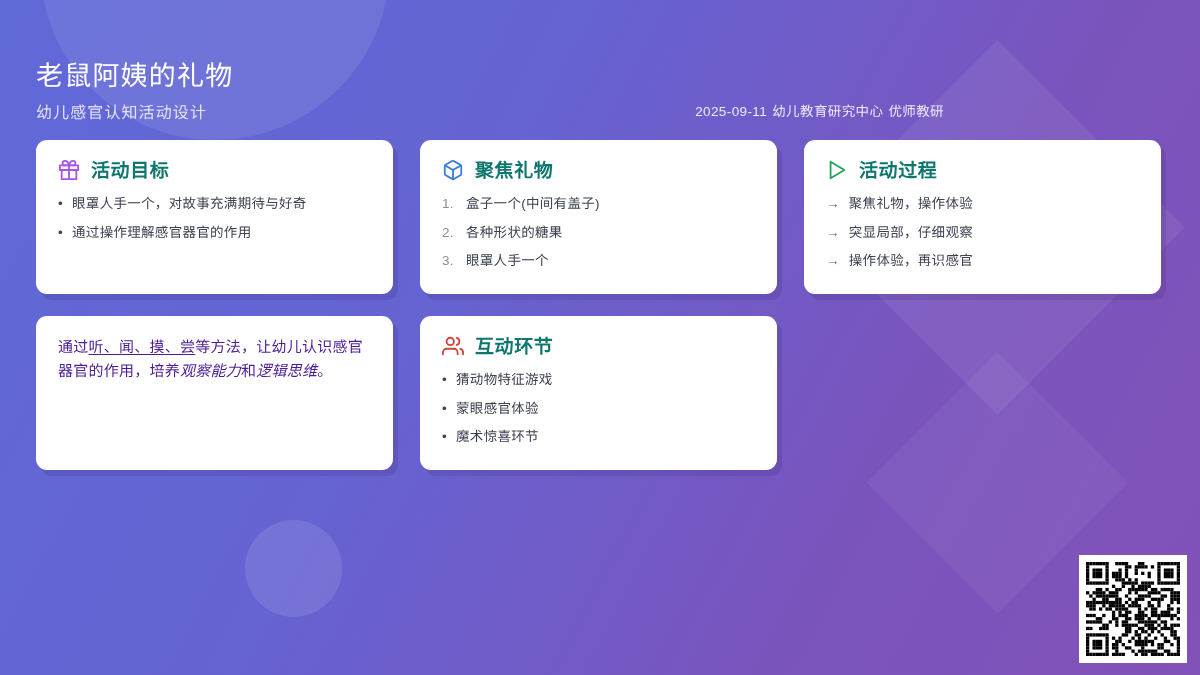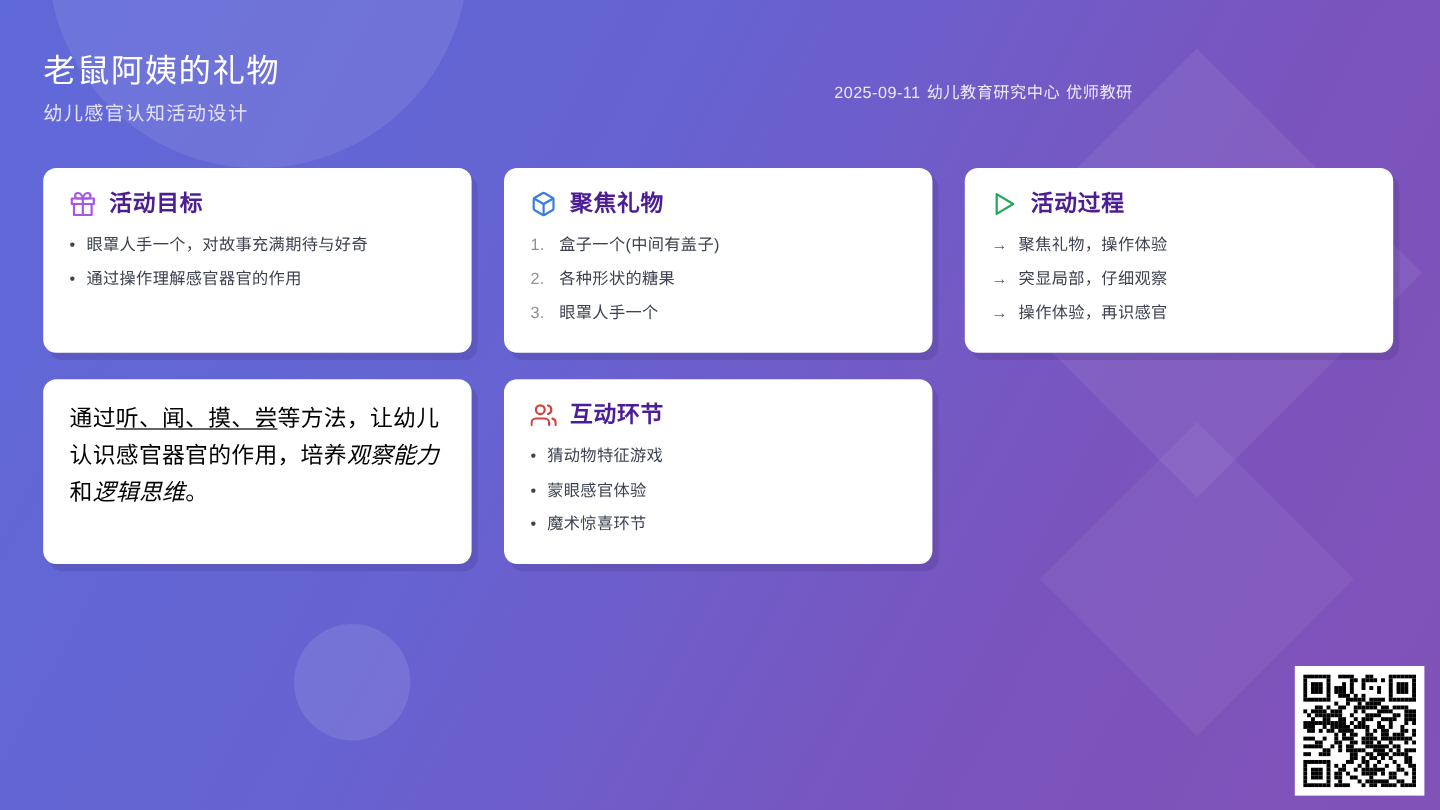--- a/index.html
+++ b/index.html
@@ -45,21 +45,21 @@
     width:185px; height:185px;
     background:rgba(255,255,255,.05);
     transform:rotate(45deg);
   }
 
   
   #header {
     position:absolute; left:0; top:0;
     width:976px; height:122px;
     padding:26px 32px 0 36px;
-    display:flex; justify-content:space-between; align-items:center;
+    display:flex; justify-content:space-between; align-items:flex-end;
     z-index:5;
   }
   .title-block { display:flex; flex-direction:column; }
   #main-title {
     font-size:27px; font-weight:400; color:#ffffff;
     letter-spacing:1.2px; line-height:1.25;
   }
   #subtitle {
     margin-top:9px;
     font-size:16px; font-weight:400; color:#e5e2f7;
@@ -87,36 +87,36 @@
     padding:19px 22px 14px 22px;
     box-shadow:5px 6px 0 rgba(60,40,110,.19);
     overflow:hidden;
   }
   .card-head {
     display:flex; align-items:center; gap:11px;
     margin-bottom:13px;
   }
   .card-icon { width:22px; height:22px; flex:0 0 22px; display:block; }
   .card-title {
-    font-size:19px; font-weight:700; color:#4c1d95;
+    font-size:19px; font-weight:700; color:#0f766e;
     letter-spacing:.6px; line-height:1;
   }
 
   
   ul.bullets, ol.numbers { list-style:none; }
   ul.bullets li, ol.numbers li, .arrow-item {
     font-size:13.5px; color:#3d4250; line-height:1.45;
     margin-bottom:9px; display:flex; gap:9px; letter-spacing:.3px;
   }
   ul.bullets li .dot { color:#3d4250; flex:0 0 auto; }
   ol.numbers li .num { color:#8b8f9c; flex:0 0 auto; min-width:15px; }
   .arrow-item .arrow { color:#5d6370; flex:0 0 auto; }
 
   .card-para {
-    font-size:19px; color:#000000; line-height:1.62;
+    font-size:15px; color:#4c1d95; line-height:1.62;
     letter-spacing:.25px;
   }
   .card-para em { font-style:italic; }
   .card-para u { text-decoration:underline; text-underline-offset:2px; }
 
   
   #qr-box {
     position:absolute; right:13px; bottom:12px;
     width:108px; height:108px;
     background:#ffffff;

